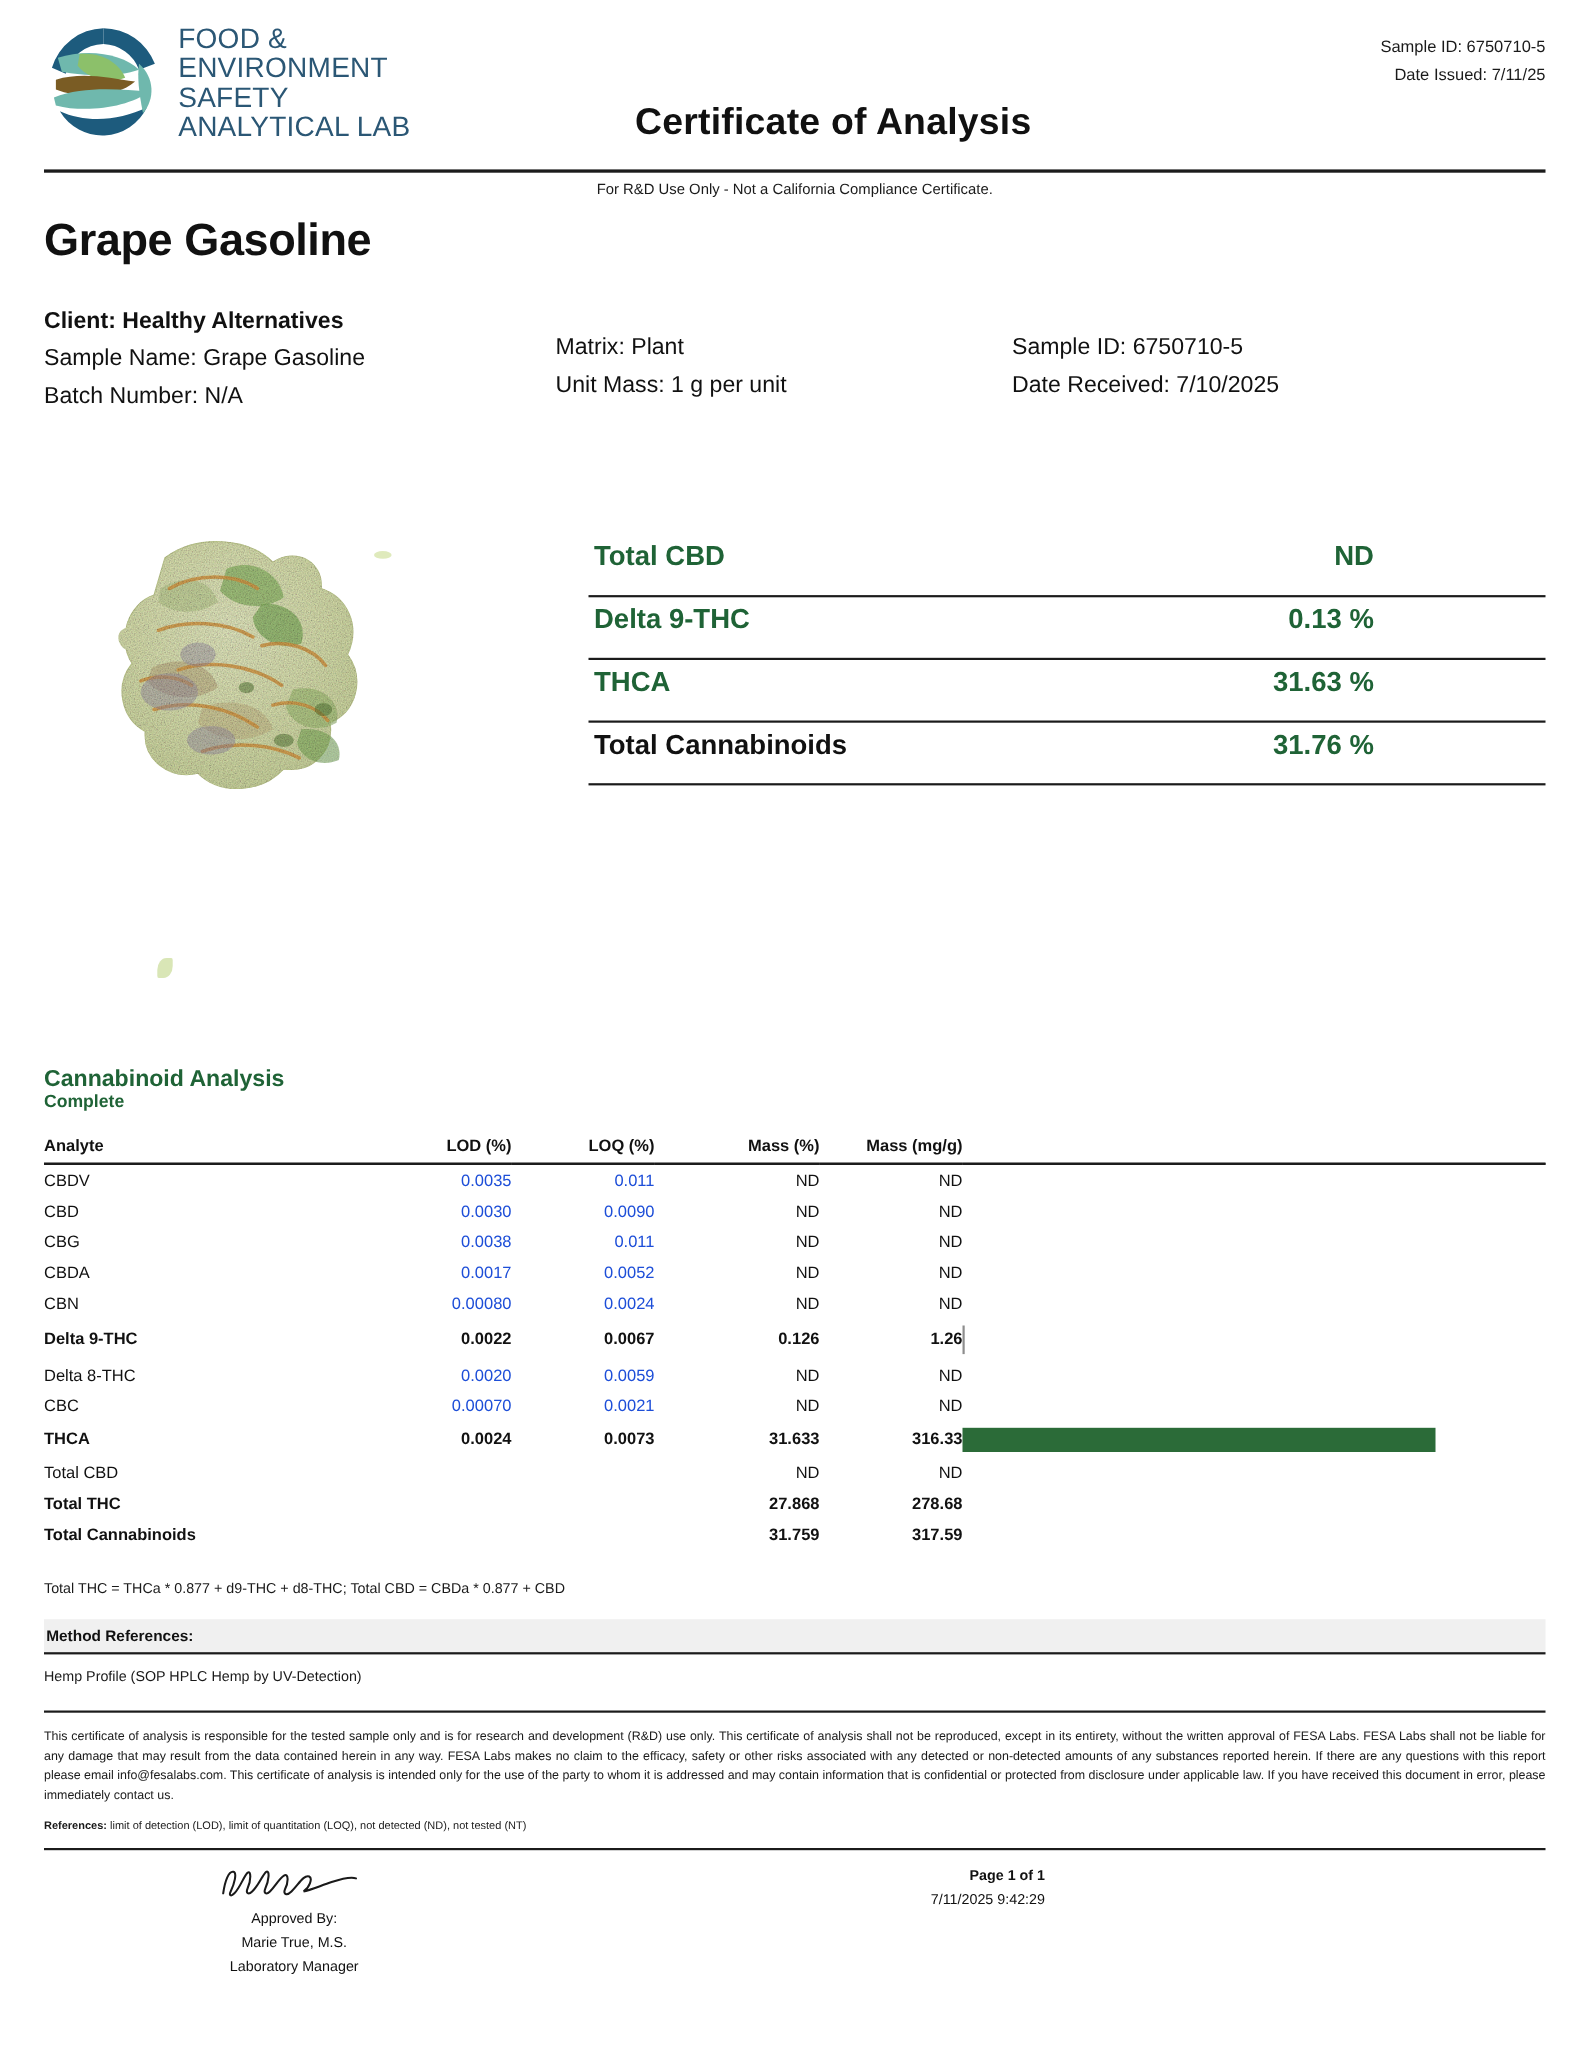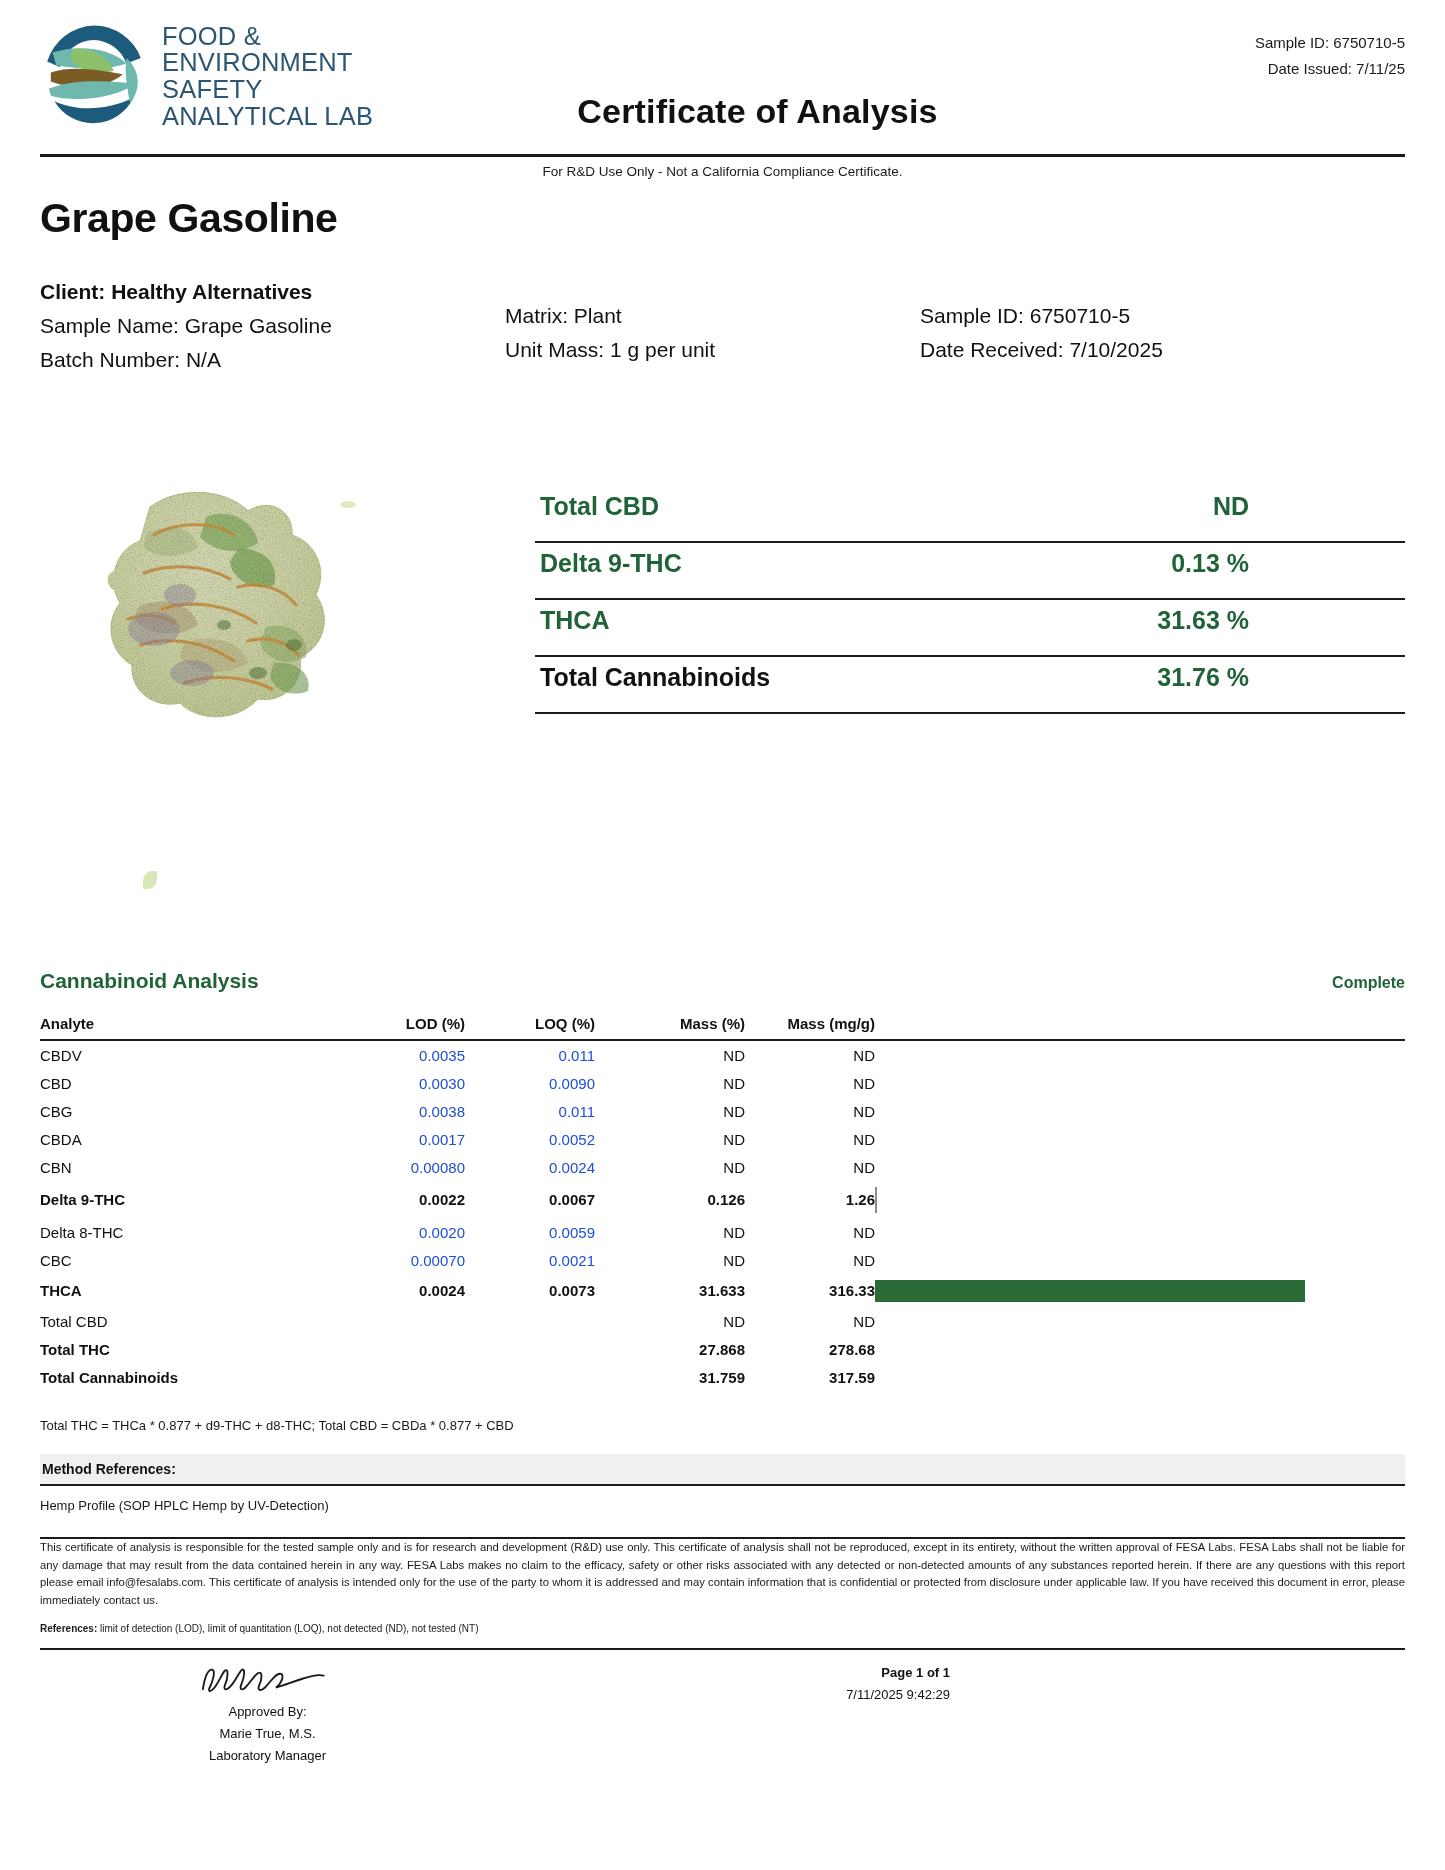--- a/index.html
+++ b/index.html
@@ -147,20 +147,21 @@
     color: #1f6336;
     padding-right: 148px;
   }
 
   
   .section-head {
     display: flex;
     justify-content: space-between;
     align-items: baseline;
     margin-top: 18px;
+    flex-direction: column;
   }
   .section-title {
     font-size: 21px;
     font-weight: bold;
     color: #1f6336;
   }
   .section-status {
     font-size: 16px;
     font-weight: bold;
     color: #1f6336;
@@ -231,20 +232,21 @@
   }
 
   .disclaimer-rule {
     border-top: 2.5px solid #1b1b1b;
     margin-top: 24px;
   }
   .disclaimer {
     font-size: 11.3px;
     line-height: 1.58;
     text-align: justify;
+    padding-top: 14px;
     color: #1a1a1a;
   }
   .refs {
     font-size: 10px;
     padding-top: 13px;
     color: #1a1a1a;
   }
   .refs b { font-weight: bold; }
 
   

